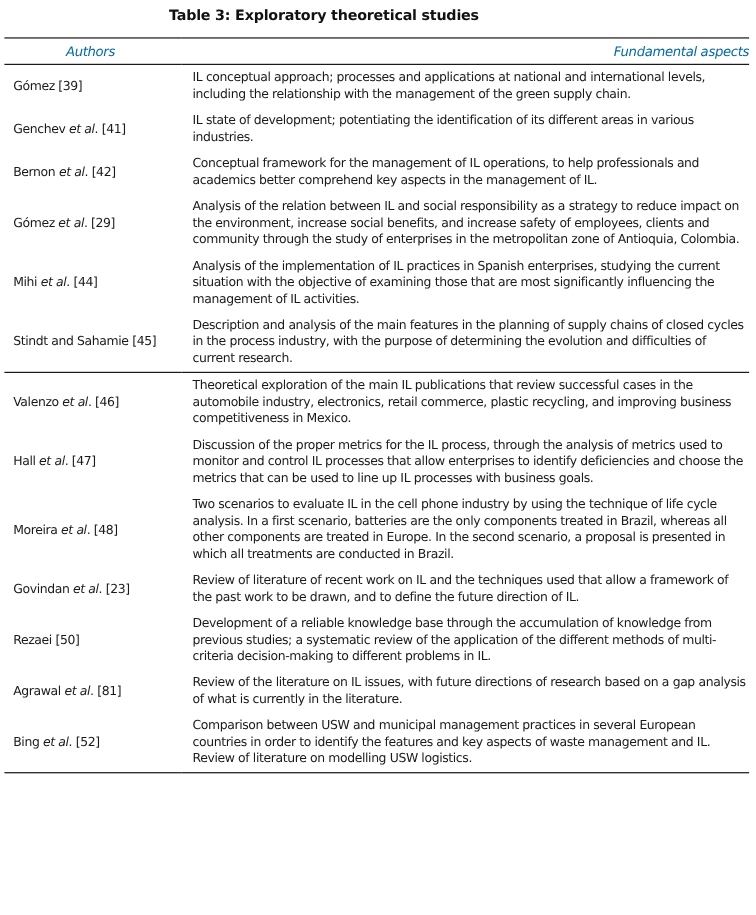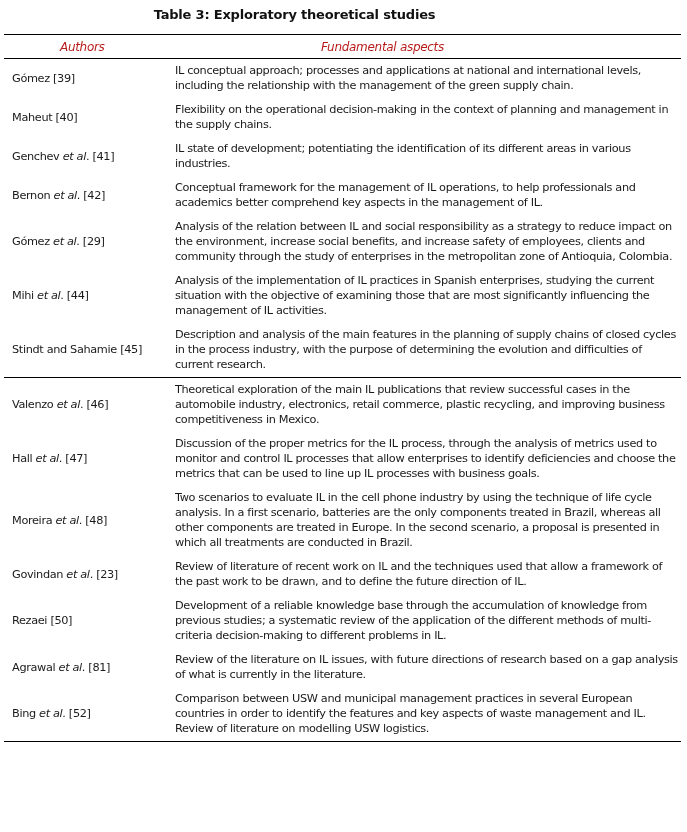--- a/index.html
+++ b/index.html
@@ -37,30 +37,30 @@
       width: 677px;
       border-collapse: collapse;
       table-layout: fixed;
     }
     col.c-auth { width: 161px; }
     col.c-asp { width: 516px; }
     thead th {
       font-style: italic;
       font-weight: normal;
       font-size: 12px;
-      color: #b91c1c;
+      color: #0369a1;
       height: 23px;
       padding: 0;
       border-top: 1.5px solid #000;
       border-bottom: 1.5px solid #000;
       vertical-align: middle;
       letter-spacing: -0.3px;
     }
     th.h-auth { text-align: left; padding-left: 56px; }
-    th.h-asp { text-align: left; padding-left: 156px; }
+    th.h-asp { text-align: right; padding-left: 156px; }
     tbody td {
       font-size: 11.3px;
       line-height: 15px;
       letter-spacing: -0.35px;
       vertical-align: middle;
       padding: 0;
       color: #1a1a1a;
     }
     td.auth {
       padding-left: 8px;
@@ -91,24 +91,20 @@
     <thead>
       <tr>
         <th class="h-auth">Authors</th>
         <th class="h-asp">Fundamental aspects</th>
       </tr>
     </thead>
     <tbody id="tbody">
         <tr class="row">
           <td class="auth"><span>Gómez</span><span class="etal"></span><span> [39]</span></td>
           <td class="asp">IL conceptual approach; processes and applications at national and international levels, including the relationship with the management of the green supply chain.</td>
-        </tr>
-        <tr class="row">
-          <td class="auth"><span>Maheut</span><span class="etal"></span><span> [40]</span></td>
-          <td class="asp">Flexibility on the operational decision-making in the context of planning and management in the supply chains.</td>
         </tr>
         <tr class="row">
           <td class="auth"><span>Genchev </span><span class="etal">et al</span><span>. [41]</span></td>
           <td class="asp">IL state of development; potentiating the identification of its different areas in various industries.</td>
         </tr>
         <tr class="row">
           <td class="auth"><span>Bernon </span><span class="etal">et al</span><span>. [42]</span></td>
           <td class="asp">Conceptual framework for the management of IL operations, to help professionals and academics better comprehend key aspects in the management of IL.</td>
         </tr>
         <tr class="row">

